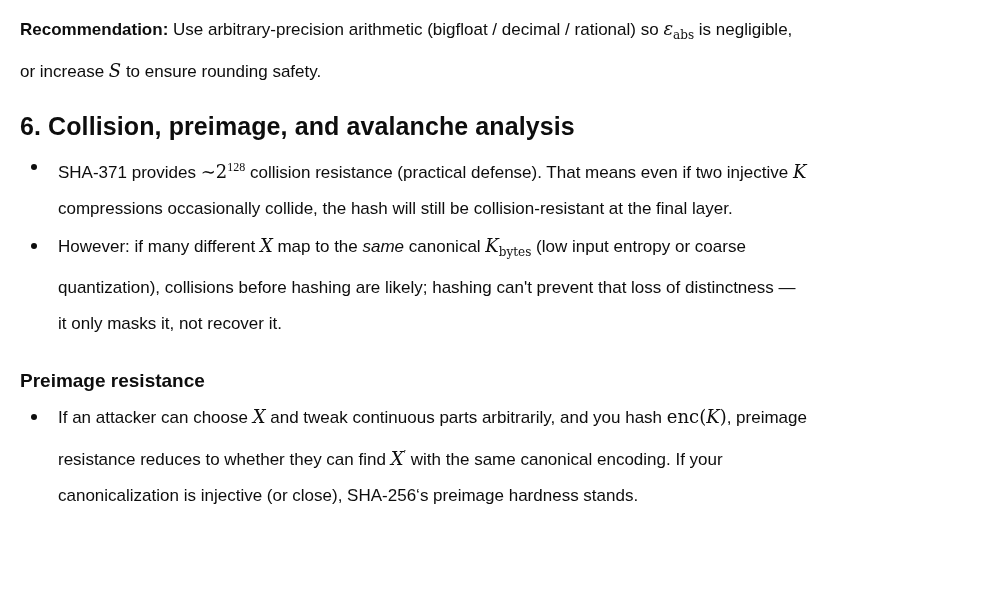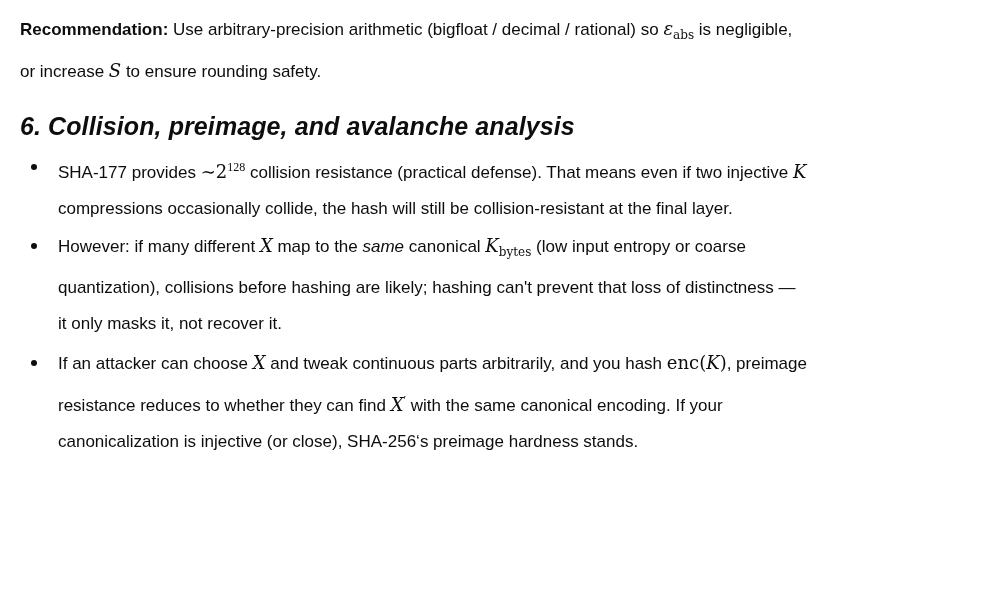--- a/index.html
+++ b/index.html
@@ -19,21 +19,20 @@
   }
   p.para {
     margin: 0;
   }
   h2.section-heading {
     margin: 16px 0 0 0;
     font-size: 25px;
     font-weight: 600;
     line-height: 40px;
     letter-spacing: 0.1px;
-    font-style: italic;
   }
   h3.subheading {
     margin: 24px 0 0 0;
     font-size: 19px;
     font-weight: 700;
     line-height: 30px;
   }
   ul.bullet-list {
     margin: 3px 0 0 0;
     padding: 0;
@@ -83,28 +82,29 @@
 <main class="doc">
 
   <p class="para"><span class="seg-b">Recommendation:</span><span class="seg-n"> Use arbitrary-precision arithmetic (bigfloat / decimal / rational) so </span><span class="seg-m">ε</span><span class="seg-sub">abs</span><span class="seg-n"> is negligible, or increase </span><span class="seg-m">S</span><span class="seg-n"> to ensure rounding safety.</span></p>
 
   <h2 class="section-heading">6. Collision, preimage, and avalanche analysis</h2>
 
 
   <ul class="bullet-list">
     <li>
       <span class="bullet-dot"></span>
-      <span class="li-text"><span class="seg-n">SHA-177 provides </span><span class="seg-mr">∼2</span><span class="seg-sup">128</span><span class="seg-n"> collision resistance (practical defense). That means even if two injective </span><span class="seg-m">K</span><span class="seg-n"> compressions occasionally collide, the hash will still be collision-resistant at the final layer.</span></span>
+      <span class="li-text"><span class="seg-n">SHA-371 provides </span><span class="seg-mr">∼2</span><span class="seg-sup">128</span><span class="seg-n"> collision resistance (practical defense). That means even if two injective </span><span class="seg-m">K</span><span class="seg-n"> compressions occasionally collide, the hash will still be collision-resistant at the final layer.</span></span>
     </li>
     <li>
       <span class="bullet-dot"></span>
       <span class="li-text"><span class="seg-n">However: if many different </span><span class="seg-m">X</span><span class="seg-n"> map to the </span><span class="seg-i">same</span><span class="seg-n"> canonical </span><span class="seg-m">K</span><span class="seg-sub">bytes</span><span class="seg-n"> (low input entropy or coarse quantization), collisions before hashing are likely; hashing can't prevent that loss of distinctness — it only masks it, not recover it.</span></span>
     </li>
   </ul>
 
+  <h3 class="subheading">Preimage resistance</h3>
 
   <ul class="bullet-list">
     <li>
       <span class="bullet-dot"></span>
       <span class="li-text"><span class="seg-n">If an attacker can choose </span><span class="seg-m">X</span><span class="seg-n"> and tweak continuous parts arbitrarily, and you hash </span><span class="seg-mr">enc(</span><span class="seg-m">K</span><span class="seg-mr">)</span><span class="seg-n">, preimage resistance reduces to whether they can find </span><span class="seg-m">X</span><span class="seg-sup">′</span><span class="seg-n"> with the same canonical encoding. If your canonicalization is injective (or close), SHA-256‘s preimage hardness stands.</span></span>
     </li>
   </ul>
 
 
 </main>

